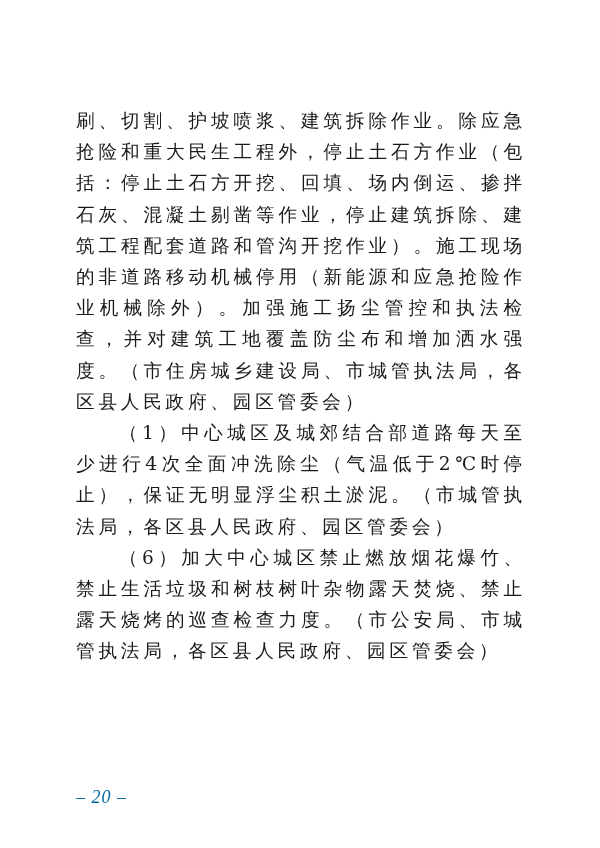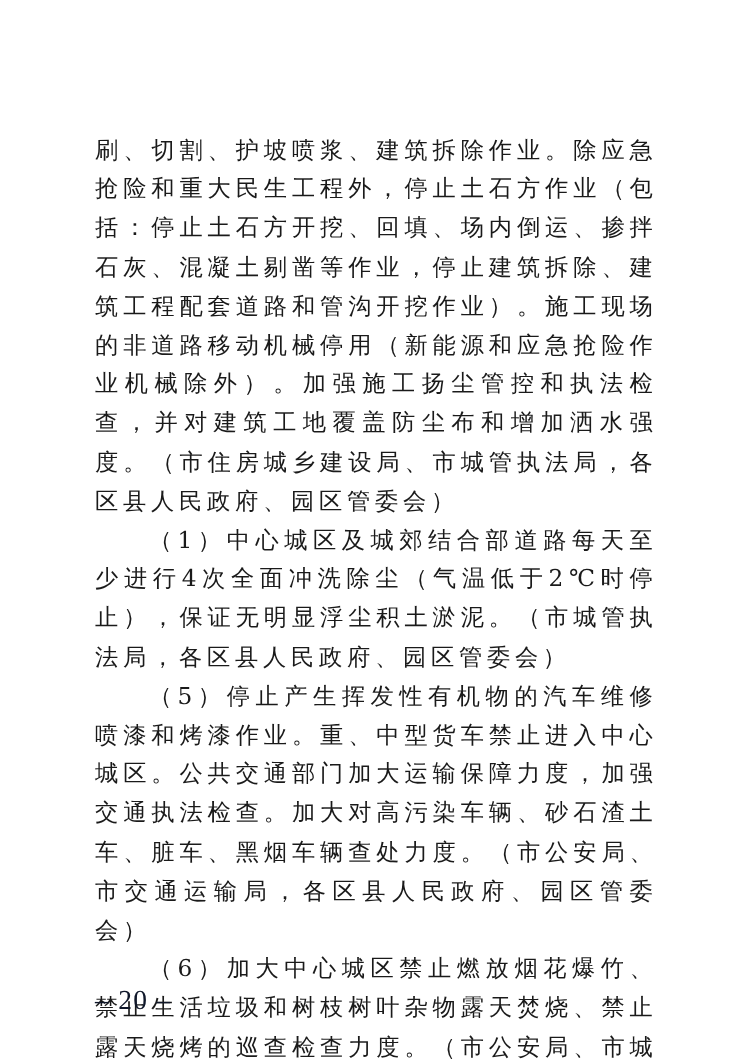--- a/index.html
+++ b/index.html
@@ -16,28 +16,27 @@
     color: #1a1a1a;
     letter-spacing: 3.8px;
     text-align: justify;
     text-align-last: left;
   }
   .para { margin: 0; padding: 0; }
   .para.indent { text-indent: 43px; }
   .page-number {
     position: absolute; left: 76px; top: 775px;
     font-family: "Liberation Serif", "DejaVu Serif", serif;
-    font-size: 22px; color: #0f172a; letter-spacing: 1px;
+    font-size: 18px; color: #0369a1; letter-spacing: 1px; font-style: italic;
   }
 </style>
 </head>
 <body>
 
 <div class="page">
   <div class="body-text">
     <p class="para">刷、切割、护坡喷浆、建筑拆除作业。除应急抢险和重大民生工程外，停止土石方作业（包括：停止土石方开挖、回填、场内倒运、掺拌石灰、混凝土剔凿等作业，停止建筑拆除、建筑工程配套道路和管沟开挖作业）。施工现场的非道路移动机械停用（新能源和应急抢险作业机械除外）。加强施工扬尘管控和执法检查，并对建筑工地覆盖防尘布和增加洒水强度。（市住房城乡建设局、市城管执法局，各区县人民政府、园区管委会）</p>
     <p class="para indent">（1）中心城区及城郊结合部道路每天至少进行4次全面冲洗除尘（气温低于2℃时停止），保证无明显浮尘积土淤泥。（市城管执法局，各区县人民政府、园区管委会）</p>
-    <p class="para indent">（5）停止产生挥发性有机物的汽车维修喷漆和烤漆作业。重、中型货车禁止进入中心城区。公共交通部门加大运输保障力度，加强交通执法检查。加大对高污染车辆、砂石渣土车、脏车、黑烟车辆查处力度。（市公安局、市交通运输局，各区县人民政府、园区管委会）</p>
     <p class="para indent">（6）加大中心城区禁止燃放烟花爆竹、禁止生活垃圾和树枝树叶杂物露天焚烧、禁止露天烧烤的巡查检查力度。（市公安局、市城管执法局，各区县人民政府、园区管委会）</p>
 
   </div>
   <div class="page-number">– 20 –</div>
 </div>
 
 </body></html>

